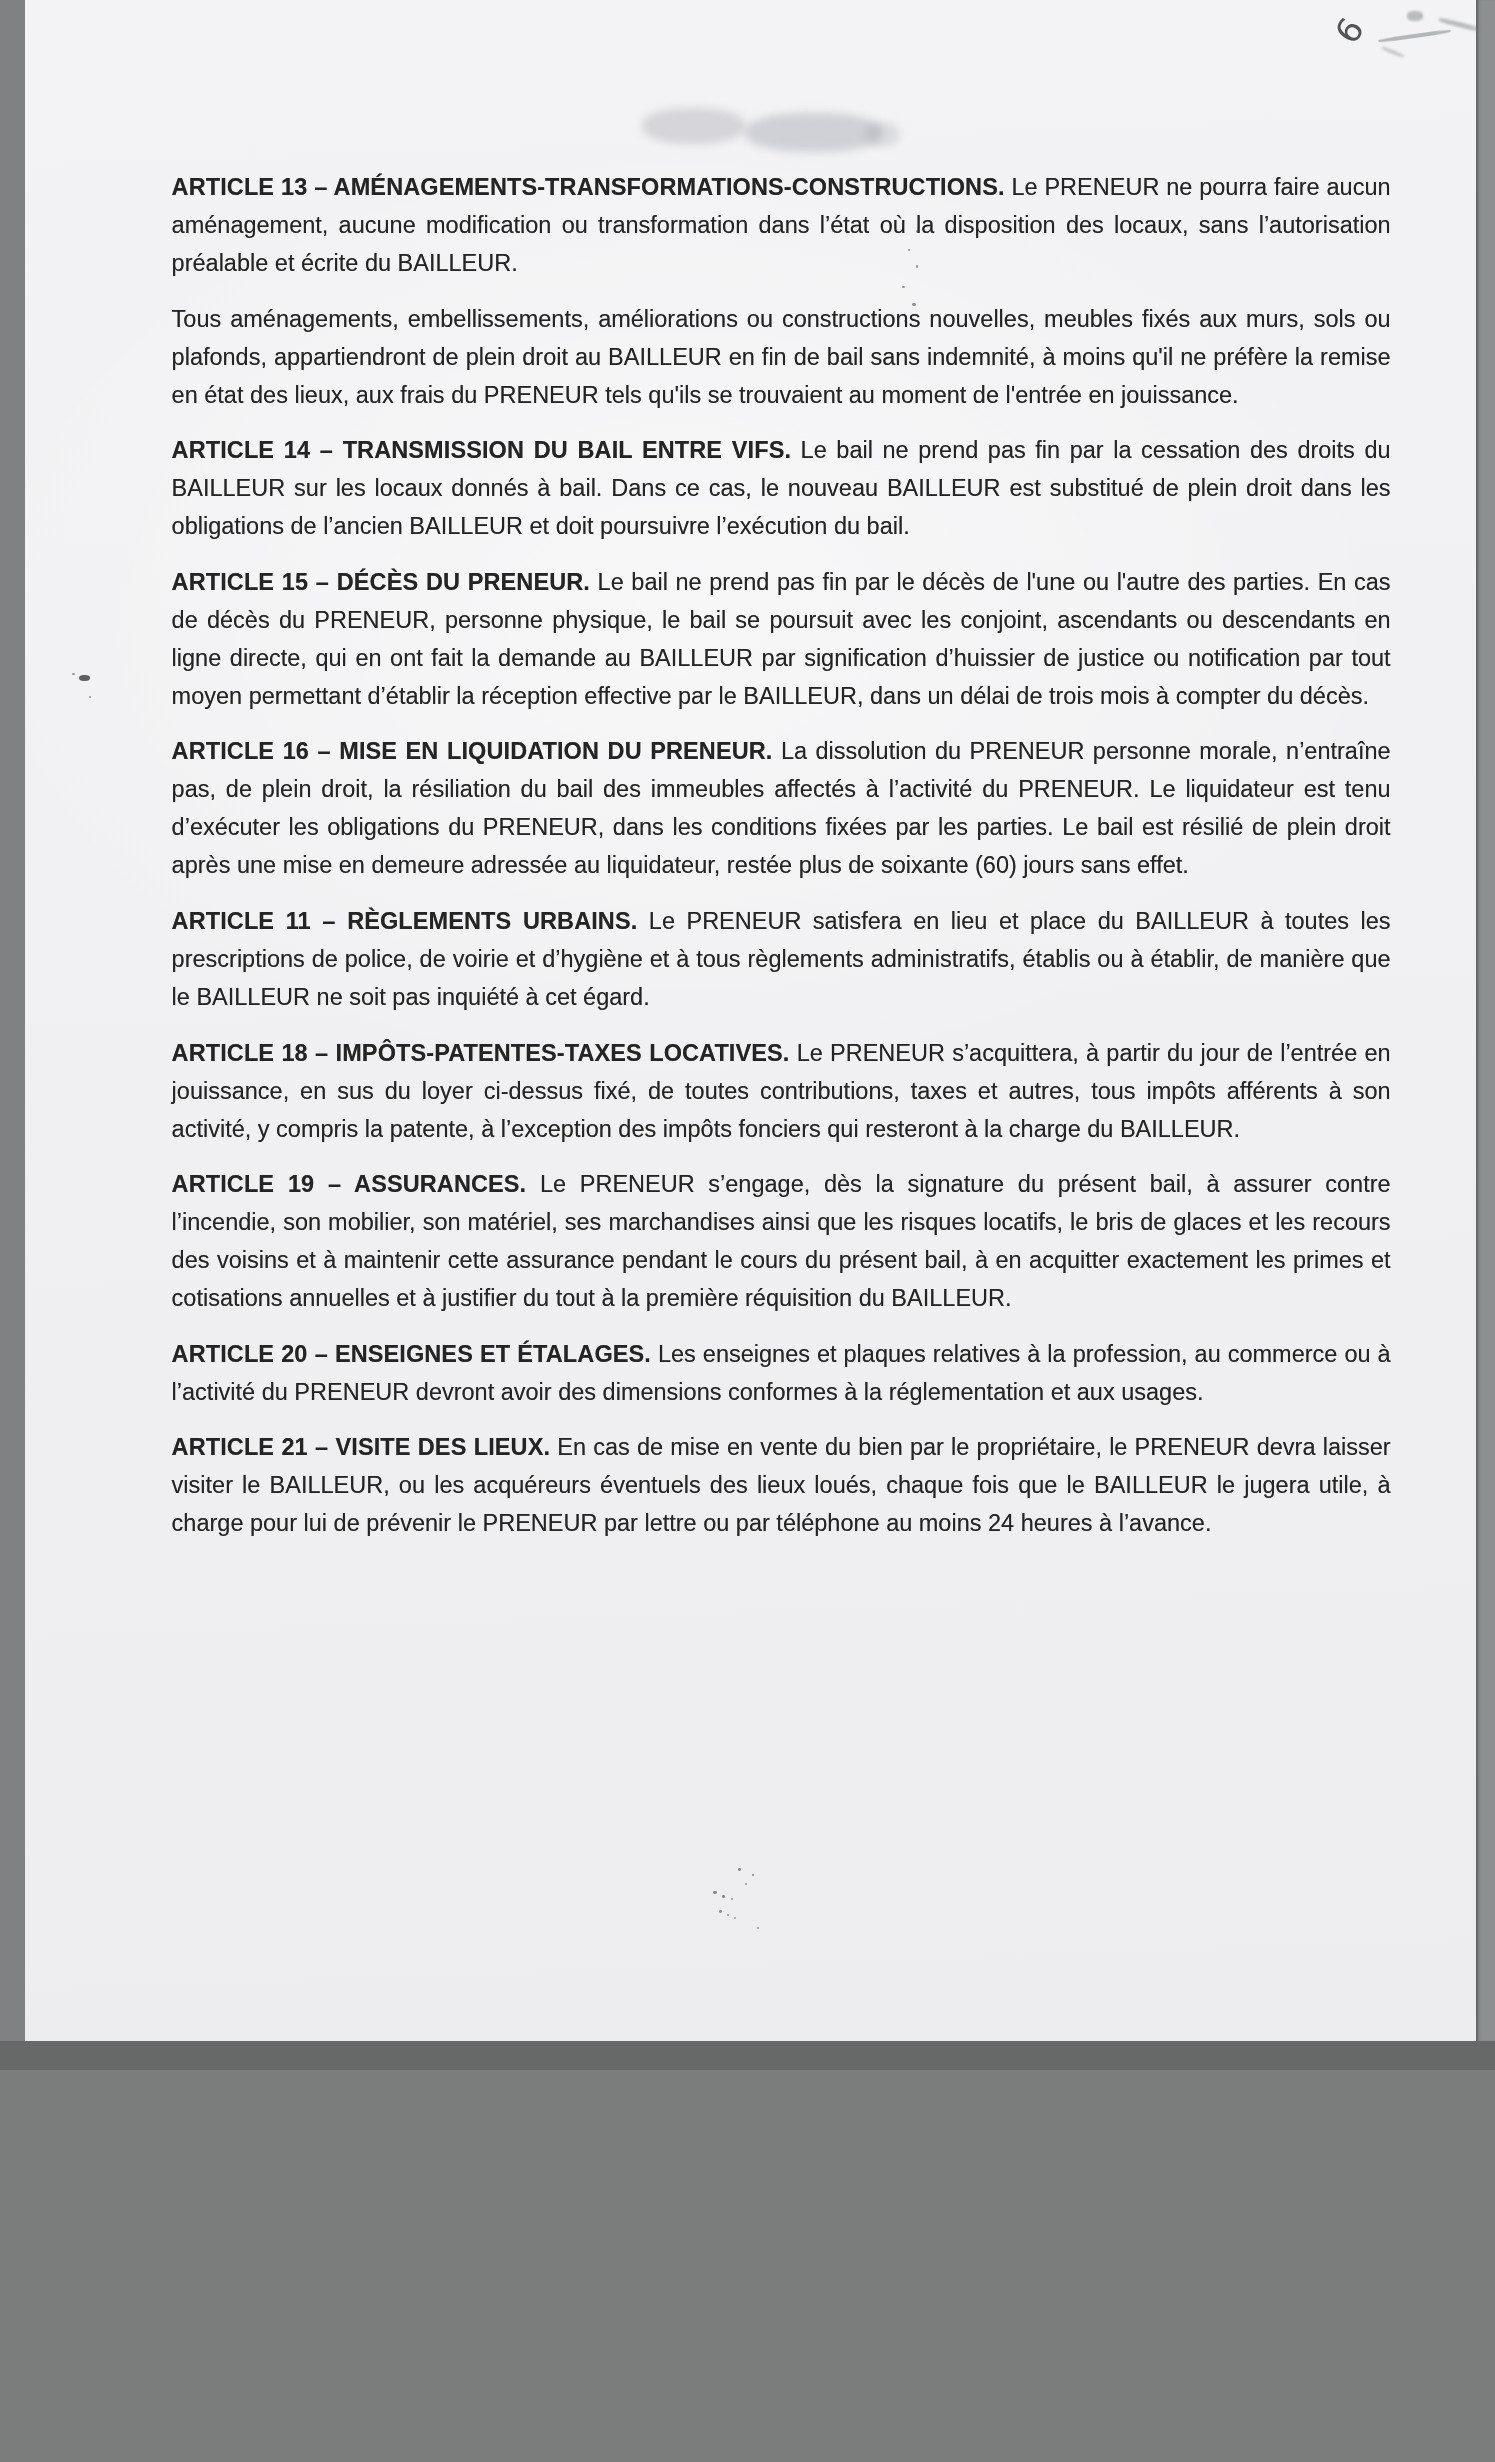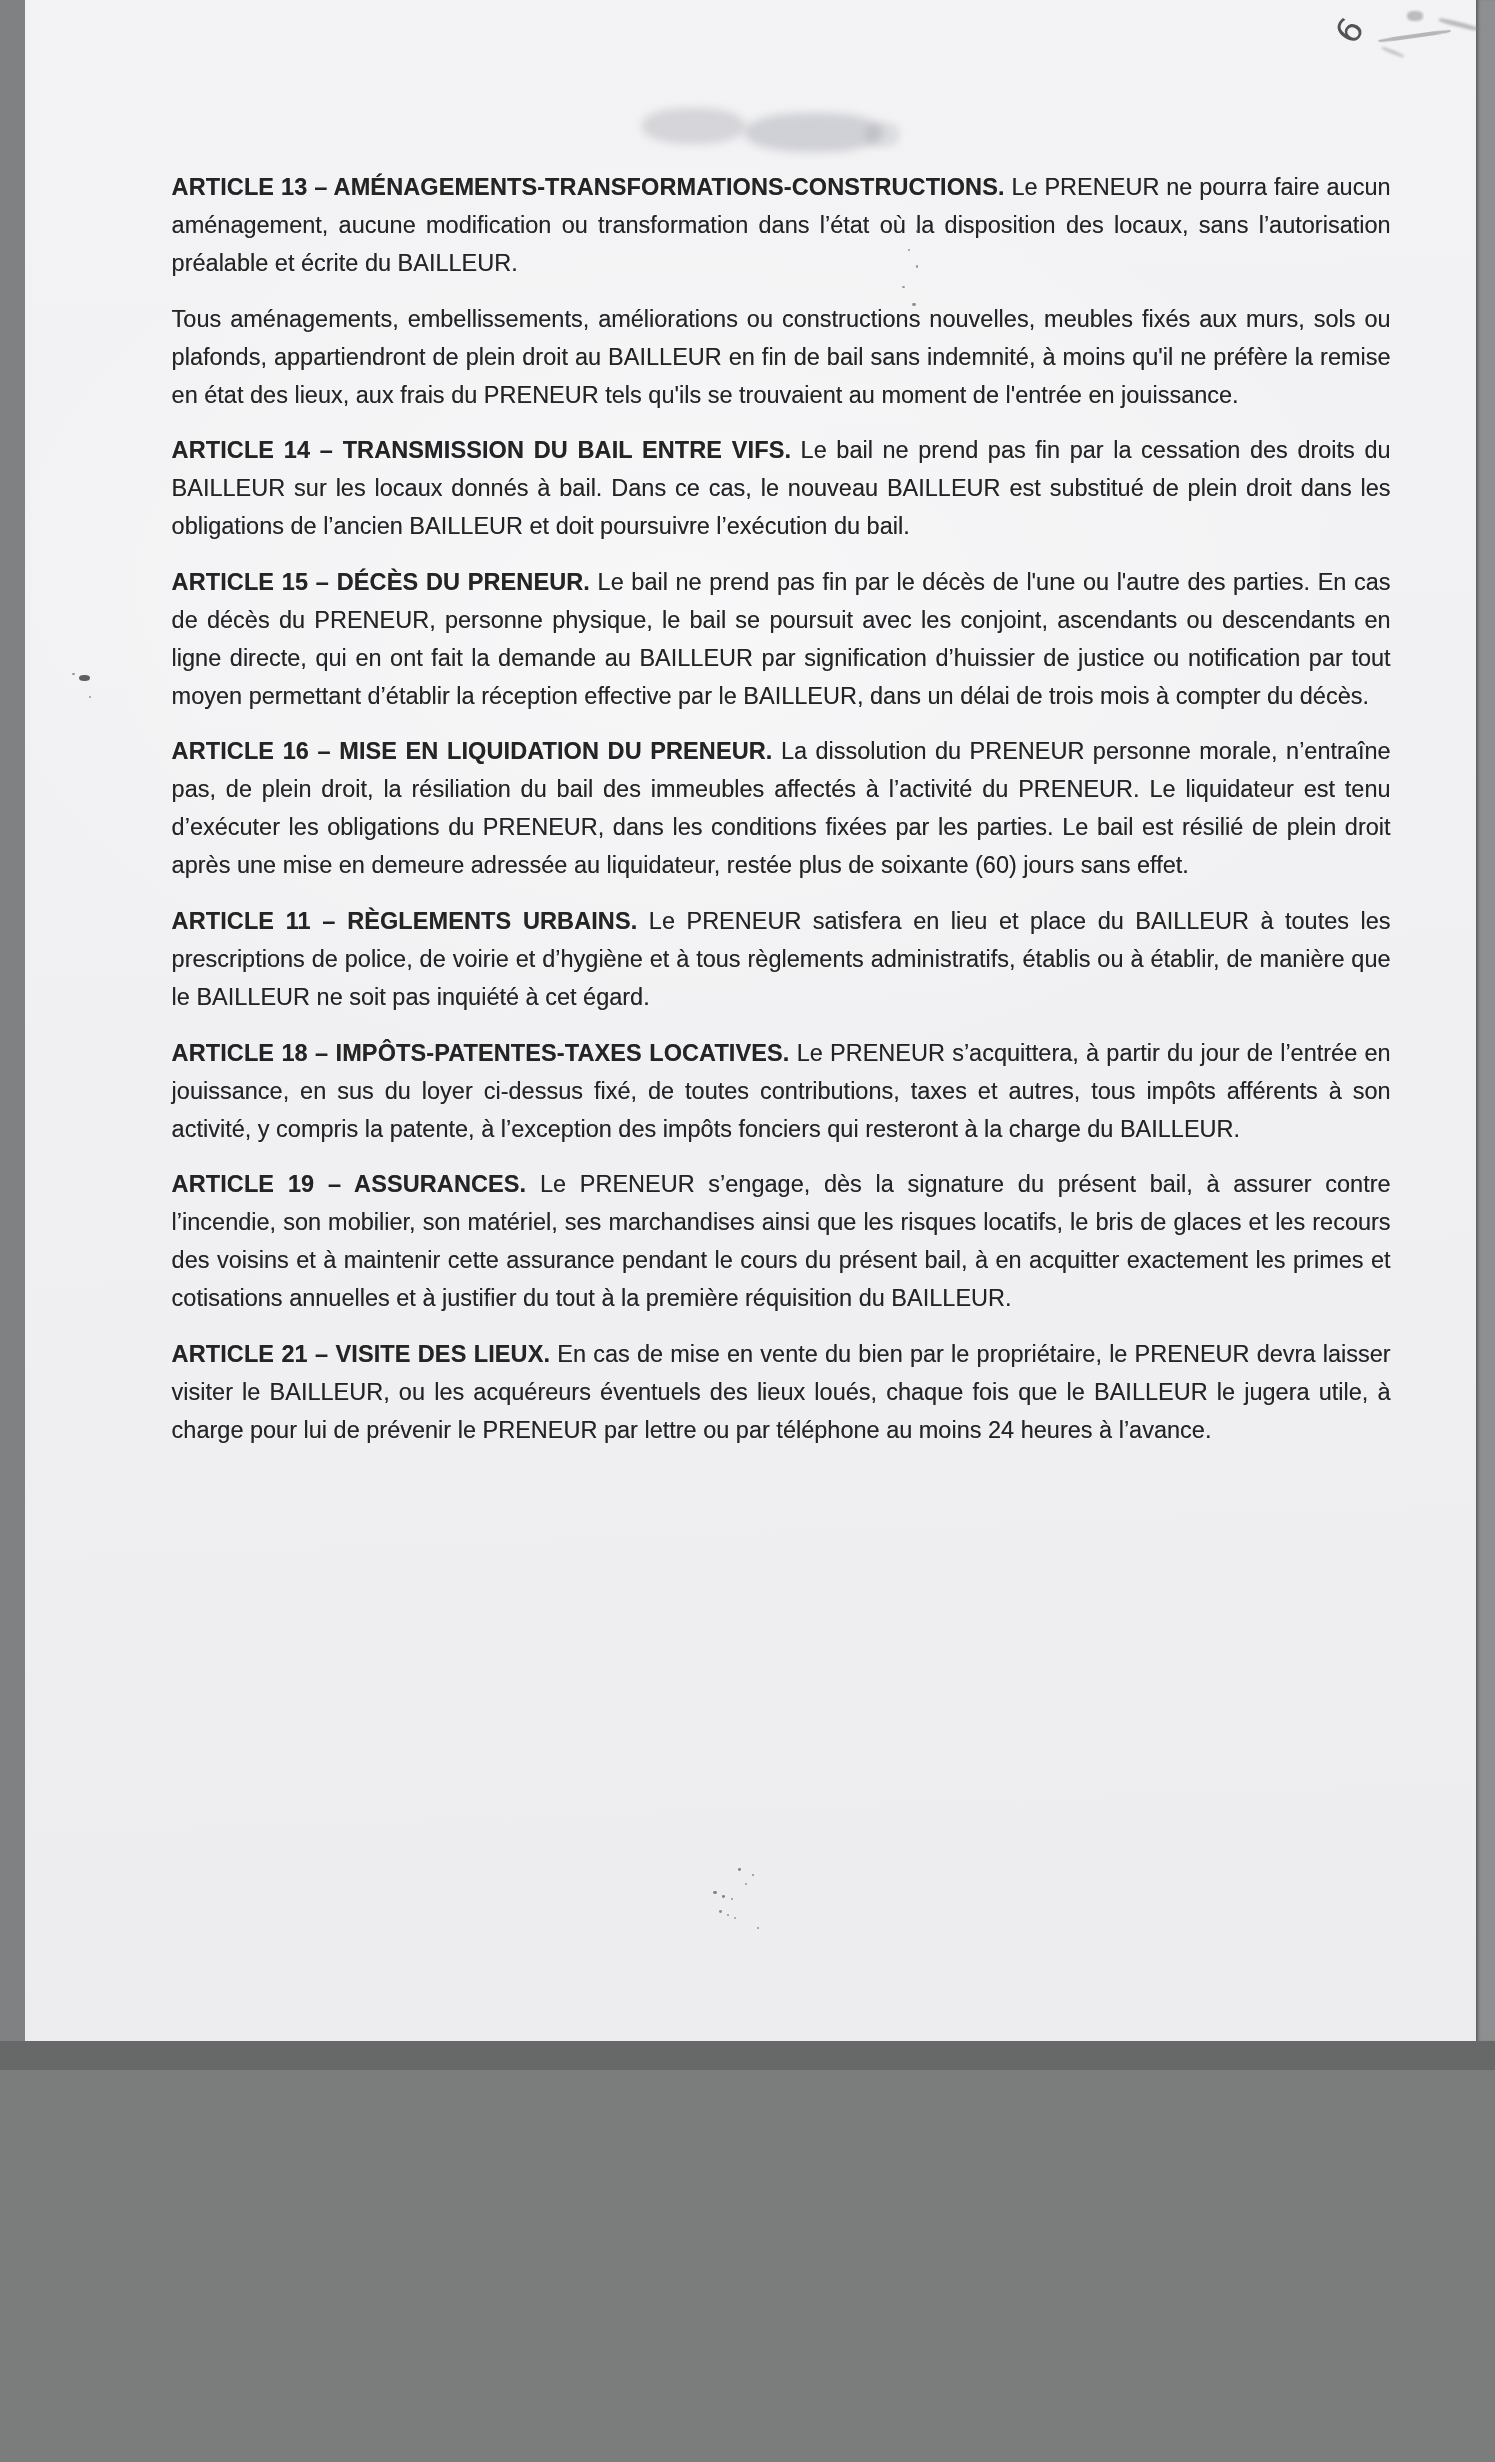--- a/index.html
+++ b/index.html
@@ -70,20 +70,21 @@
 
   <p class="para"><b class="para-heading">ARTICLE 16 – MISE EN LIQUIDATION DU PRENEUR.</b><span class="para-body"> La dissolution du PRENEUR personne morale, n’entraîne pas, de plein droit, la résiliation du bail des immeubles affectés à l’activité du PRENEUR. Le liquidateur est tenu d’exécuter les obligations du PRENEUR, dans les conditions fixées par les parties. Le bail est résilié de plein droit après une mise en demeure adressée au liquidateur, restée plus de soixante (60) jours sans effet.</span></p>
 
   <p class="para"><b class="para-heading">ARTICLE 11 – RÈGLEMENTS URBAINS.</b><span class="para-body"> Le PRENEUR satisfera en lieu et place du BAILLEUR à toutes les prescriptions de police, de voirie et d’hygiène et à tous règlements administratifs, établis ou à établir, de manière que le BAILLEUR ne soit pas inquiété à cet égard.</span></p>
 
   <p class="para"><b class="para-heading">ARTICLE 18 – IMPÔTS-PATENTES-TAXES LOCATIVES.</b><span class="para-body"> Le PRENEUR s’acquittera, à partir du jour de l’entrée en jouissance, en sus du loyer ci-dessus fixé, de toutes contributions, taxes et autres, tous impôts afférents à son activité, y compris la patente, à l’exception des impôts fonciers qui resteront à la charge du BAILLEUR.</span></p>
 
   <p class="para"><b class="para-heading">ARTICLE 19 – ASSURANCES.</b><span class="para-body"> Le PRENEUR s’engage, dès la signature du présent bail, à assurer contre l’incendie, son mobilier, son matériel, ses marchandises ainsi que les risques locatifs, le bris de glaces et les recours des voisins et à maintenir cette assurance pendant le cours du présent bail, à en acquitter exactement les primes et cotisations annuelles et à justifier du tout à la première réquisition du BAILLEUR.</span></p>
 
 
+  <p class="para"><b class="para-heading">ARTICLE 20 – ENSEIGNES ET ÉTALAGES.</b><span class="para-body"> Les enseignes et plaques relatives à la profession, au commerce ou à l’activité du PRENEUR devront avoir des dimensions conformes à la réglementation et aux usages.</span></p>
 
   <p class="para"><b class="para-heading">ARTICLE 21 – VISITE DES LIEUX.</b><span class="para-body"> En cas de mise en vente du bien par le propriétaire, le PRENEUR devra laisser visiter le BAILLEUR, ou les acquéreurs éventuels des lieux loués, chaque fois que le BAILLEUR le jugera utile, à charge pour lui de prévenir le PRENEUR par lettre ou par téléphone au moins 24 heures à l’avance.</span></p>
 </div>
     <div class="handwritten-number">6</div>
   </div>
 
   <div class="strip-left"></div>
   <div class="strip-right"></div>
   <div class="shadow-band"></div>
   <div class="bottom-area"></div>

